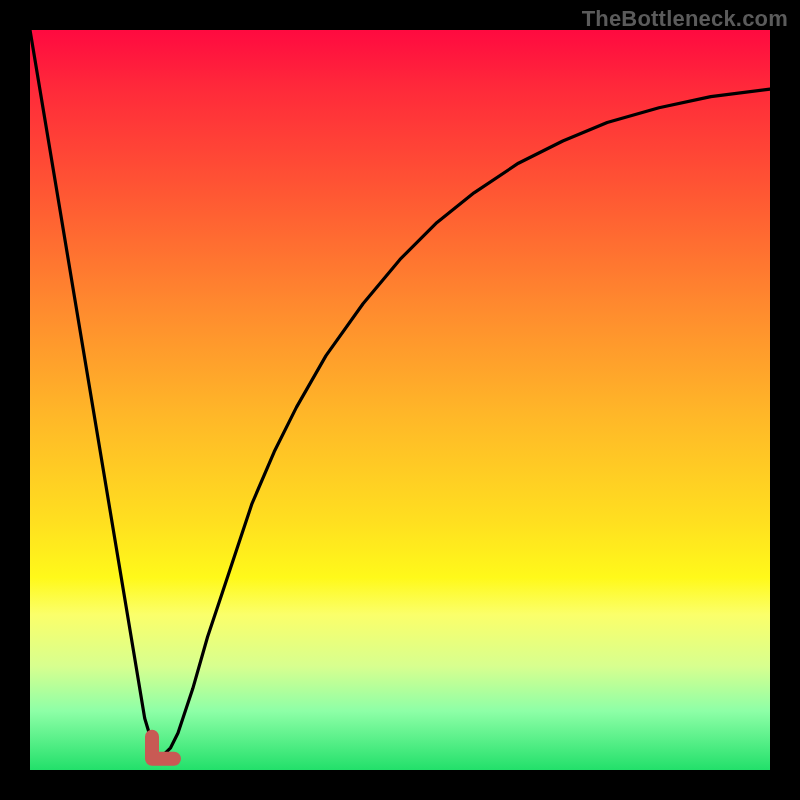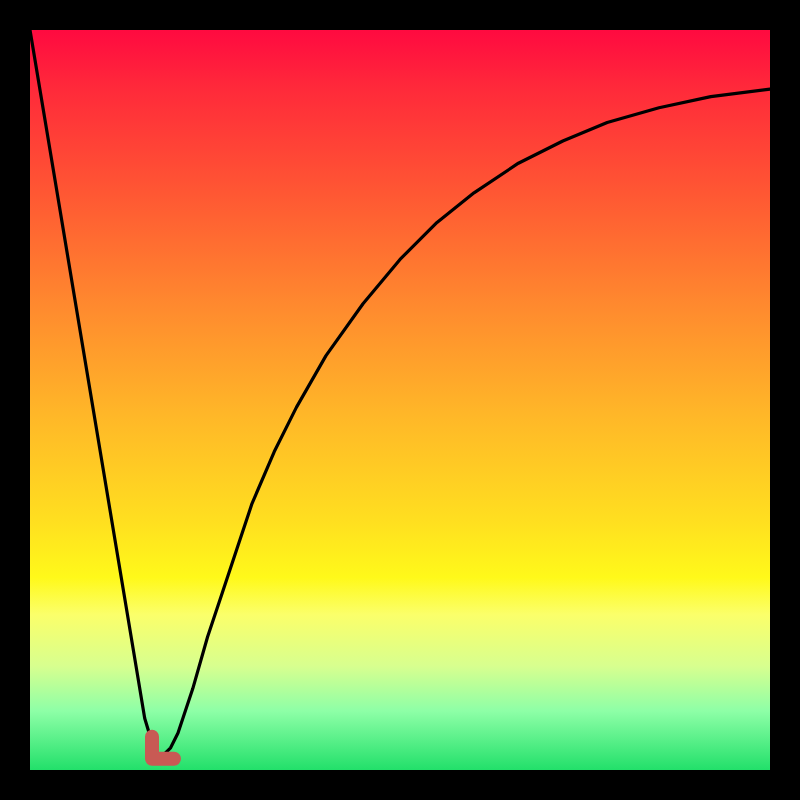--- a/index.html
+++ b/index.html
@@ -46,19 +46,20 @@
     top: 0;
     width: 740px;
     height: 740px;
     overflow: visible;
   }
 </style>
 </head>
 <body>
 
 <div class="stage">
+  <div class="watermark">TheBottleneck.com</div>
   <div class="plot-area">
     <svg class="curve" viewBox="0 0 740 740" preserveAspectRatio="none">
       <path fill="none" stroke="#000" stroke-width="3.2" stroke-linejoin="round" stroke-linecap="round" d="M0.00 0.00 L14.80 88.80 L29.60 177.60 L44.40 266.40 L59.20 355.20 L74.00 444.00 L88.80 532.80 L103.60 621.60 L114.70 688.20 L125.80 725.20 L133.20 725.20 L140.60 717.80 L148.00 703.00 L162.80 658.60 L177.60 606.80 L192.40 562.40 L207.20 518.00 L222.00 473.60 L244.20 421.80 L266.40 377.40 L296.00 325.60 L333.00 273.80 L370.00 229.40 L407.00 192.40 L444.00 162.80 L488.40 133.20 L532.80 111.00 L577.20 92.50 L629.00 77.70 L680.80 66.60 L740.00 59.20"></path>
       <path fill="none" stroke-width="14" stroke-linecap="round" stroke-linejoin="round" d="M 122.0 706.7 L 122.0 728.7 L 144.0 728.7" stroke="#c85a54"></path>
     </svg>
   </div>
 </div>
 
 </body></html>

